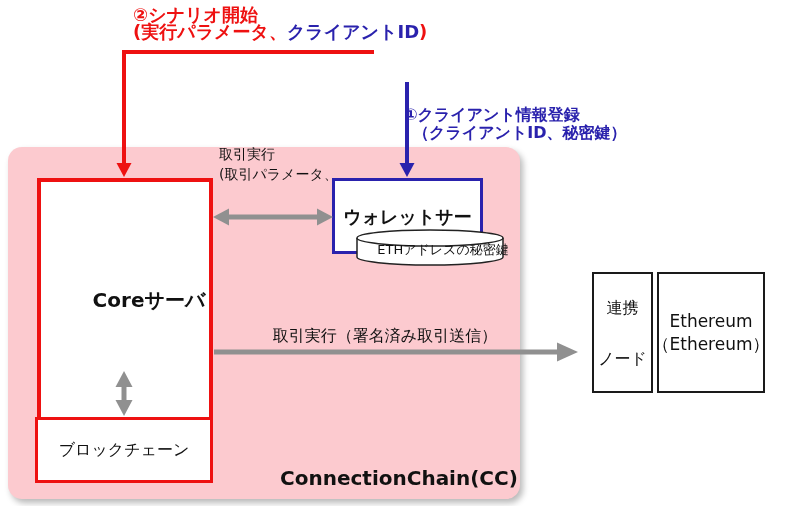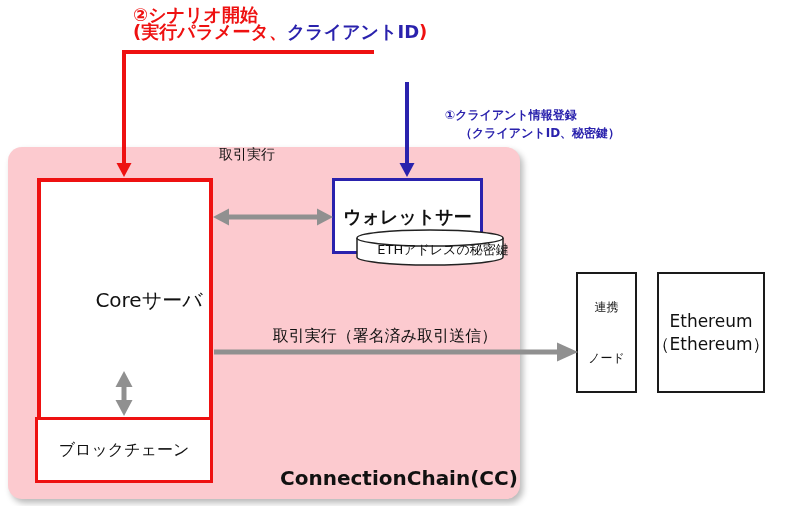--- a/index.html
+++ b/index.html
@@ -24,43 +24,43 @@
     background:var(--c-pink);border-radius:14px;
     box-shadow:3px 4px 6px rgba(0,0,0,0.28);
   }
   
   .box{
     position:absolute;background:#fff;box-sizing:border-box;
     display:flex;flex-direction:column;align-items:center;justify-content:center;
     text-align:center;color:var(--c-ink);z-index:2;
   }
   #core-box{left:37px;top:178px;width:176px;height:245px;border:4px solid var(--c-red);
-    font-size:20px;font-weight:normal;padding-left:48px;}
+    font-size:20px;font-weight:bold;padding-left:48px;}
   #wallet-box{left:332px;top:178px;width:151px;height:76px;border:3px solid var(--c-blue);
     font-size:18px;font-weight:bold;justify-content:flex-start;padding-top:24px;}
   #blockchain-box{left:35px;top:417px;width:178px;height:66px;border:3px solid var(--c-red);
     font-size:16px;line-height:20px;}
-  #relay-box{left:576px;top:272px;width:61px;height:121px;border:2px solid var(--c-border);
-    font-size:12px;line-height:23px;gap:28px;}
+  #relay-box{left:592px;top:272px;width:61px;height:121px;border:2px solid var(--c-border);
+    font-size:16px;line-height:23px;gap:28px;}
   #ethereum-box{left:657px;top:272px;width:108px;height:121px;border:2px solid var(--c-border);
     font-size:17px;line-height:23px;}
   
   #overlay{position:absolute;left:0;top:0;width:795px;height:506px;z-index:3;pointer-events:none;}
   .st-red{stroke:var(--c-red);fill:none;}
   .fl-red{fill:var(--c-red);stroke:none;}
   .st-blue{stroke:var(--c-blue);fill:none;}
   .fl-blue{fill:var(--c-blue);stroke:none;}
   .st-gray{stroke:var(--c-gray);fill:none;}
   .fl-gray{fill:var(--c-gray);stroke:none;}
   .cyl{fill:#ffffff;stroke:#222222;stroke-width:1.5;}
   
   .lbl{position:absolute;z-index:4;white-space:nowrap;}
   #lbl-scenario{left:133px;top:6px;color:var(--c-red);font-weight:bold;font-size:18px;line-height:17px;}
-  #lbl-clientreg{left:445px;top:106px;color:var(--c-blue);font-weight:bold;font-size:12px;line-height:18px;}
-  #lbl-clientreg .l2{margin-left:15px;}
+  #lbl-clientreg{left:404px;top:106px;color:var(--c-blue);font-weight:bold;font-size:16px;line-height:18px;}
+  #lbl-clientreg .l2{margin-left:9px;}
   #lbl-txsign{left:219px;top:144px;color:var(--c-ink);font-size:14px;line-height:20px;}
   #lbl-txexec{left:245px;top:326px;width:280px;text-align:center;color:var(--c-ink);font-size:16px;}
   #lbl-ethkey{left:357px;top:241px;width:172px;text-align:center;font-size:13px;color:var(--c-ink);}
   #lbl-cc{left:280px;top:466px;width:232px;text-align:center;font-size:20px;font-weight:bold;color:var(--c-ink);}
   .blue-b{color:var(--c-blue);font-weight:bold;}
 </style>
 </head>
 <body>
 
 <div id="canvas">
@@ -129,20 +129,21 @@
     <div><span>(実行パラメータ、</span><span class="blue-b">クライアントID</span><span>)</span></div>
   </div>
 
   <div class="lbl" id="lbl-clientreg">
     <div>①クライアント情報登録</div>
     <div class="l2">（クライアントID、秘密鍵）</div>
   </div>
 
   <div class="lbl" id="lbl-txsign">
     <div>取引実行</div>
+    <div>(取引パラメータ、</div>
   </div>
 
   <div class="lbl" id="lbl-txexec">取引実行（署名済み取引送信）</div>
 
   <div class="lbl" id="lbl-ethkey">ETHアドレスの秘密鍵</div>
 
   <div class="lbl" id="lbl-cc">ConnectionChain(CC)</div>
 
 </div>
 

